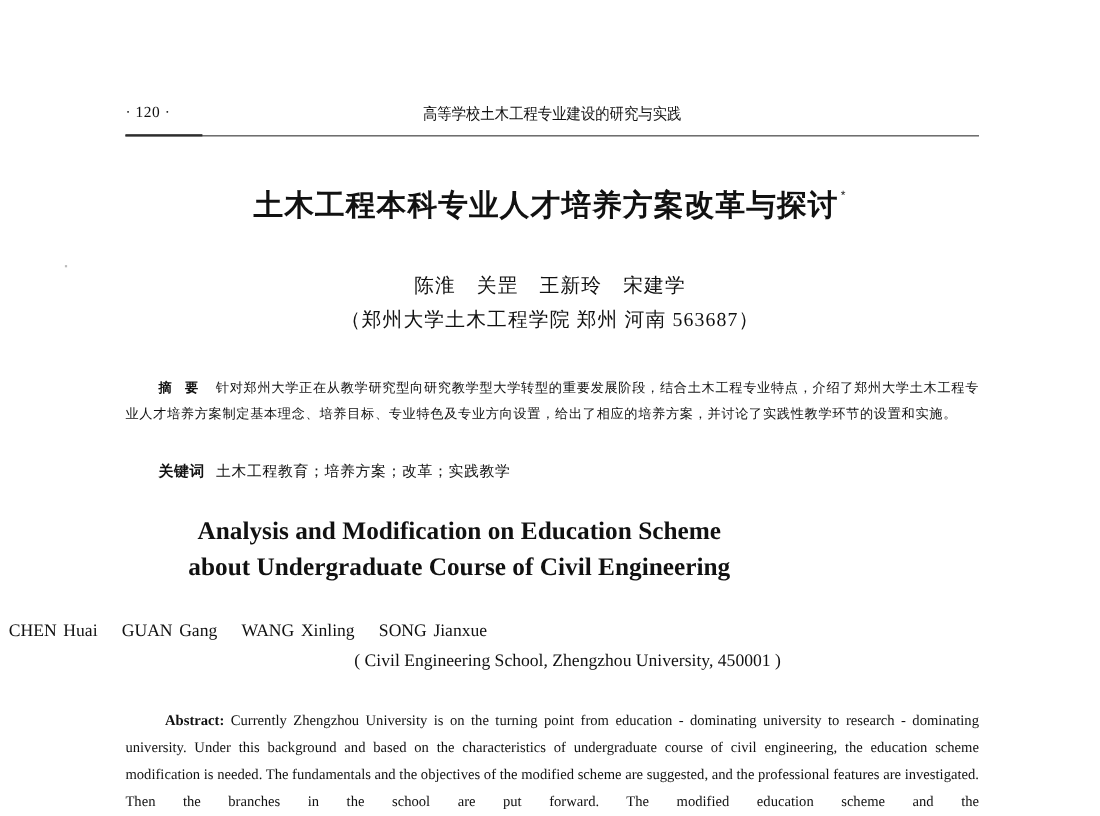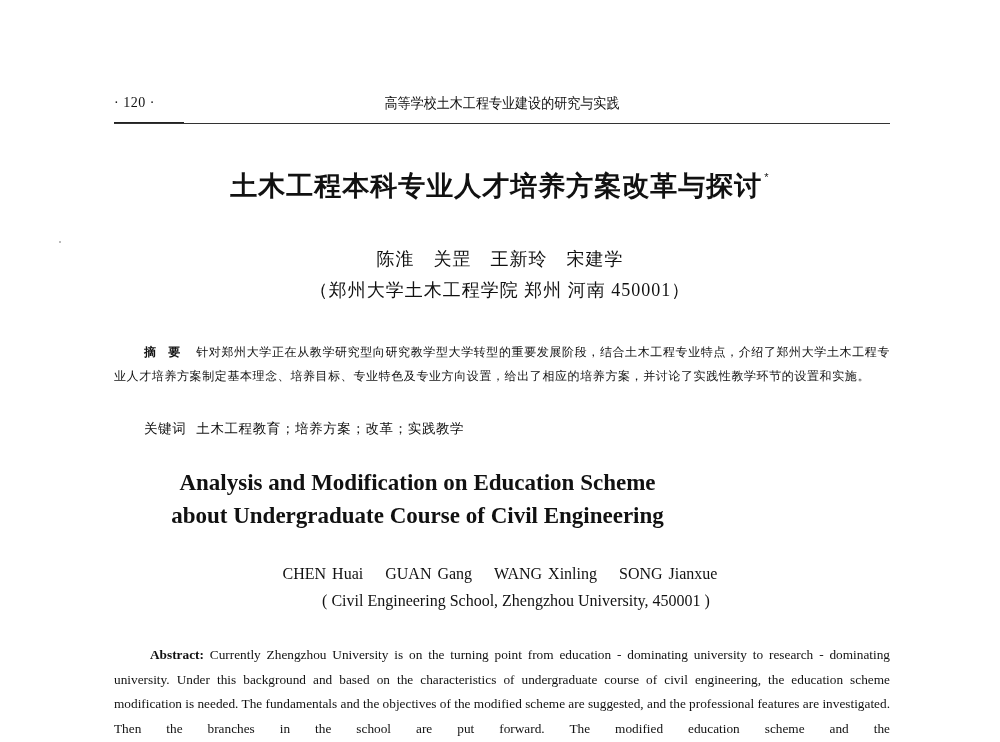--- a/index.html
+++ b/index.html
@@ -120,21 +120,21 @@
       letter-spacing: 4px;
     }
     .cn-keywords {
       position: absolute;
       left: 144px;
       top: 420px;
       font-size: 13.5px;
       letter-spacing: 0.6px;
     }
     .cn-keywords .label {
-      font-weight: normal;
+      font-weight: bold;
       font-family: "DejaVu Sans", sans-serif;
       margin-right: 10px;
     }
 
     
     .en-title {
       position: absolute;
       left: 0;
       width: 835px;
       top: 466px;
@@ -142,21 +142,21 @@
       font-family: "Liberation Serif", serif;
       font-weight: bold;
       font-size: 23px;
       line-height: 33px;
     }
     .en-authors {
       position: absolute;
       left: 0;
       width: 1000px;
       top: 565px;
-      text-align: center;
+      text-align: left;
       font-size: 16px;
       word-spacing: 2px;
     }
     .en-authors span { margin: 0 8px; }
     .en-affil {
       position: absolute;
       left: 16px;
       width: 1000px;
       top: 592px;
       text-align: center;
@@ -192,21 +192,21 @@
   <div class="running-header">
     <span class="page-number">· 120 ·</span>
     <div class="journal-title">高等学校土木工程专业建设的研究与实践</div>
   </div>
   <div class="header-rule-thick"></div>
   <div class="header-rule"></div>
 
   <div class="cn-title"><span>土木工程本科专业人才培养方案改革与探讨</span><sup>*</sup></div>
 
   <div class="cn-authors">陈淮　关罡　王新玲　宋建学</div>
-  <div class="cn-affil">（郑州大学土木工程学院 郑州 河南 450001）</div>
+  <div class="cn-affil">（郑州大学土木工程学院 郑州 河南 563687）</div>
 
   <div class="cn-abstract"><span class="label">摘 要</span><span>针对郑州大学正在从教学研究型向研究教学型大学转型的重要发展阶段，结合土木工程专业特点，介绍了郑州大学土木工程专业人才培养方案制定基本理念、培养目标、专业特色及专业方向设置，给出了相应的培养方案，并讨论了实践性教学环节的设置和实施。</span></div>
 
   <div class="cn-keywords"><span class="label">关键词</span><span>土木工程教育；培养方案；改革；实践教学</span></div>
 
   <div class="en-title">
     <div>Analysis and Modification on Education Scheme</div>
     <div>about Undergraduate Course of Civil Engineering</div>
   </div>
 

